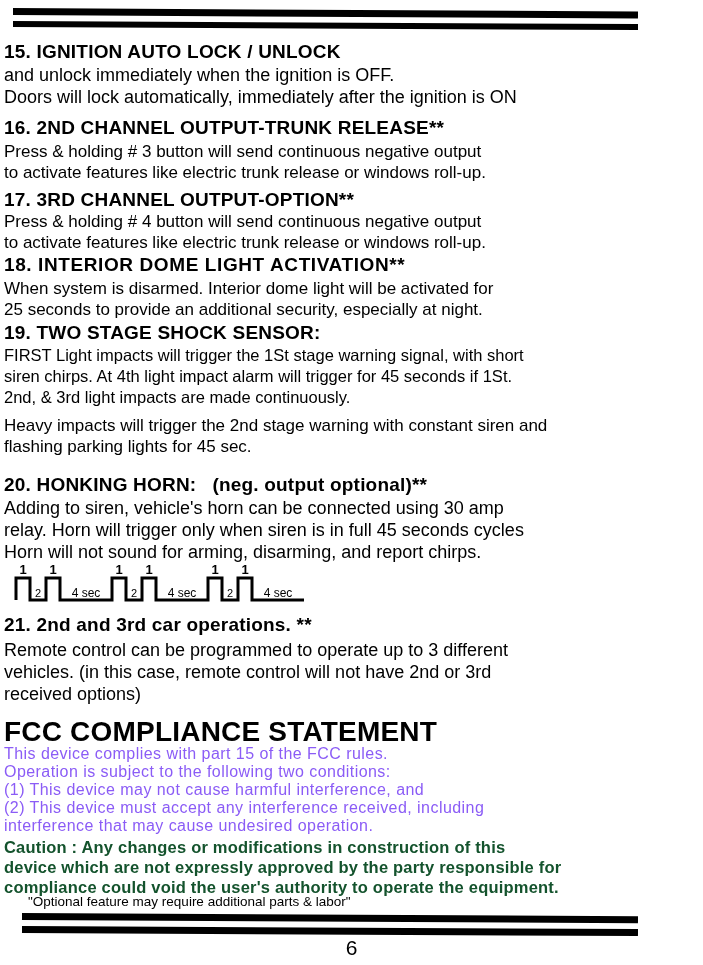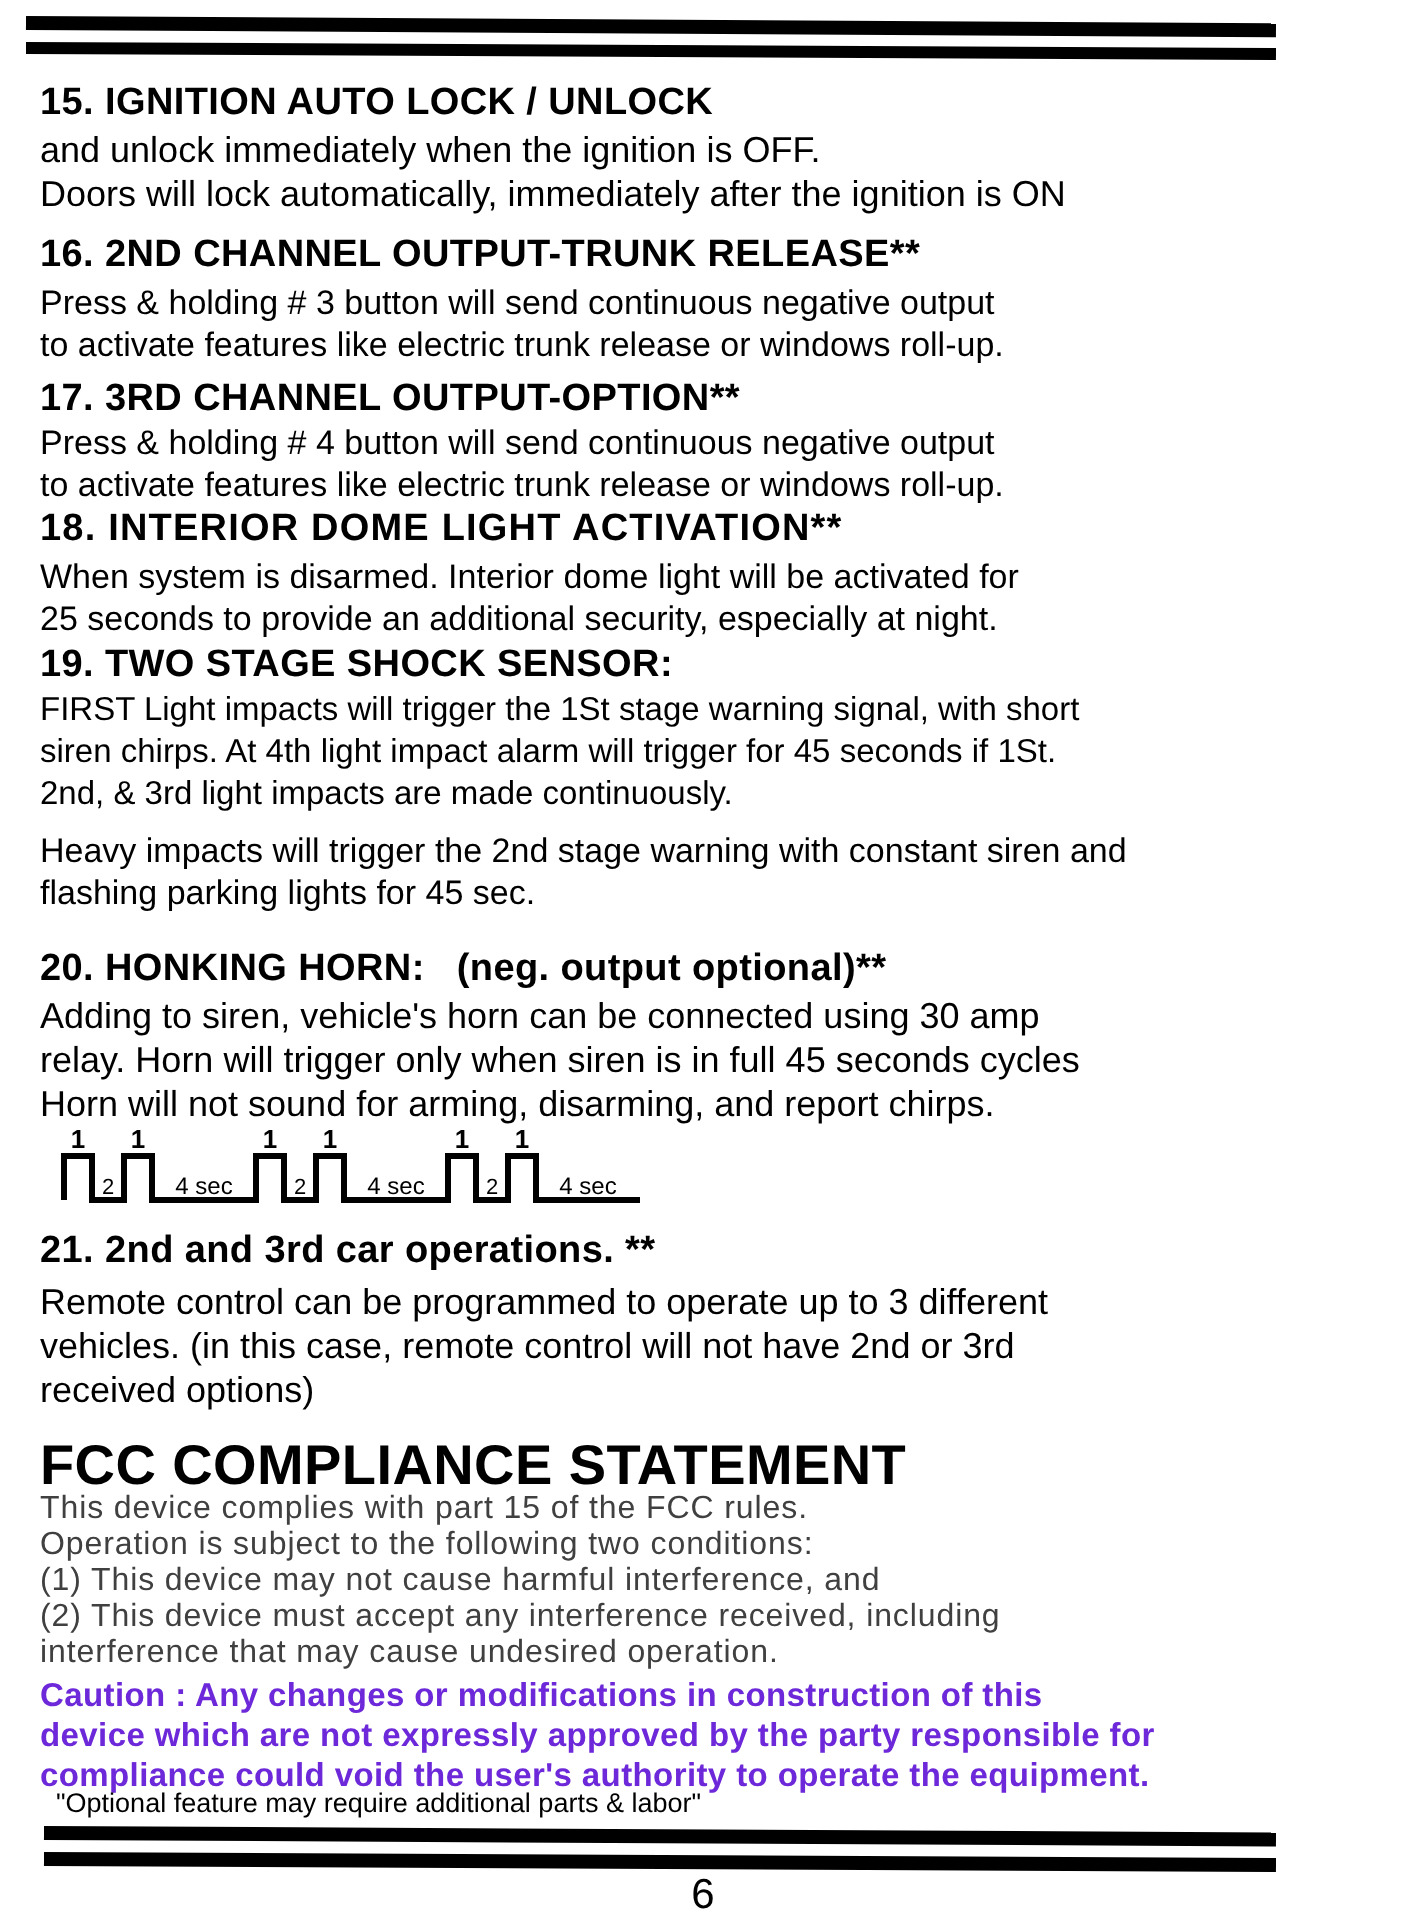--- a/index.html
+++ b/index.html
@@ -10,21 +10,21 @@
   .page{position:relative;width:703px;height:965px;}
   
   .bar{background:#000;transform-origin:left center;}
   .top-bars{position:absolute;top:8px;left:13px;width:625px;}
   .top-bars .bar1{width:625px;height:7px;transform:rotate(0.33deg);}
   .top-bars .bar2{width:625px;height:6px;margin-top:6px;transform:rotate(0.28deg);}
   .bottom-bars{position:absolute;top:913px;left:22px;width:616px;}
   .bottom-bars .bar1{width:616px;height:7px;transform:rotate(0.3deg);}
   .bottom-bars .bar2{width:616px;height:7px;margin-top:6px;transform:rotate(0.28deg);}
   
-  .content{position:absolute;top:27px;left:20px;width:648px;}
+  .content{position:absolute;top:27px;left:4px;width:648px;}
   .h{font-weight:700;font-size:19px;line-height:20px;letter-spacing:0.2px;}
   .tline{font-size:18px;line-height:22px;}
   .tline21{font-size:17px;line-height:21px;}
   .s15-h{margin-top:15px;}
   .s15-b{margin-top:2px;}
   .s16-h{margin-top:10px;}
   .s16-b{margin-top:3px;}
   .s17-h{margin-top:7px;}
   .s17-b{margin-top:1px;}
   .s18-h{margin-top:2px;letter-spacing:0.6px;}
@@ -34,24 +34,24 @@
   .s19-b .tline19{font-size:16.5px;line-height:21px;}
   .s19-b2{margin-top:7px;}
   .s19-b2 .tline19b{font-size:17px;line-height:21px;}
   .s20-h{margin-top:18px;}
   .s20-h .suffix{margin-left:16px;}
   .s20-b{margin-top:2px;}
   .wave{margin-top:1px;margin-left:8px;}
   .s21-h{margin-top:3px;}
   .s21-b{margin-top:4px;}
   .fcc-h{margin-top:16px;font-size:28px;line-height:22px;}
-  .fcc-b{margin-top:2px;color:#404040;}
+  .fcc-b{margin-top:2px;color:#8b5cf6;}
   .fcc-b .fline{font-size:16px;line-height:18px;letter-spacing:0.45px;}
   .fcc-c{margin-top:2px;}
-  .fcc-c .cline{font-size:16.5px;line-height:20px;font-weight:700;color:#6d28d9;letter-spacing:0.2px;}
+  .fcc-c .cline{font-size:16.5px;line-height:20px;font-weight:700;color:#14532d;letter-spacing:0.2px;}
   
   .footnote{position:absolute;top:894px;left:28px;font-size:13.5px;}
   .pagenum{position:absolute;top:936px;left:0;width:703px;text-align:center;font-size:21px;}
   svg text{font-family:"Liberation Sans", sans-serif;}
 </style>
 </head>
 <body>
 
 <div class="page">
 

